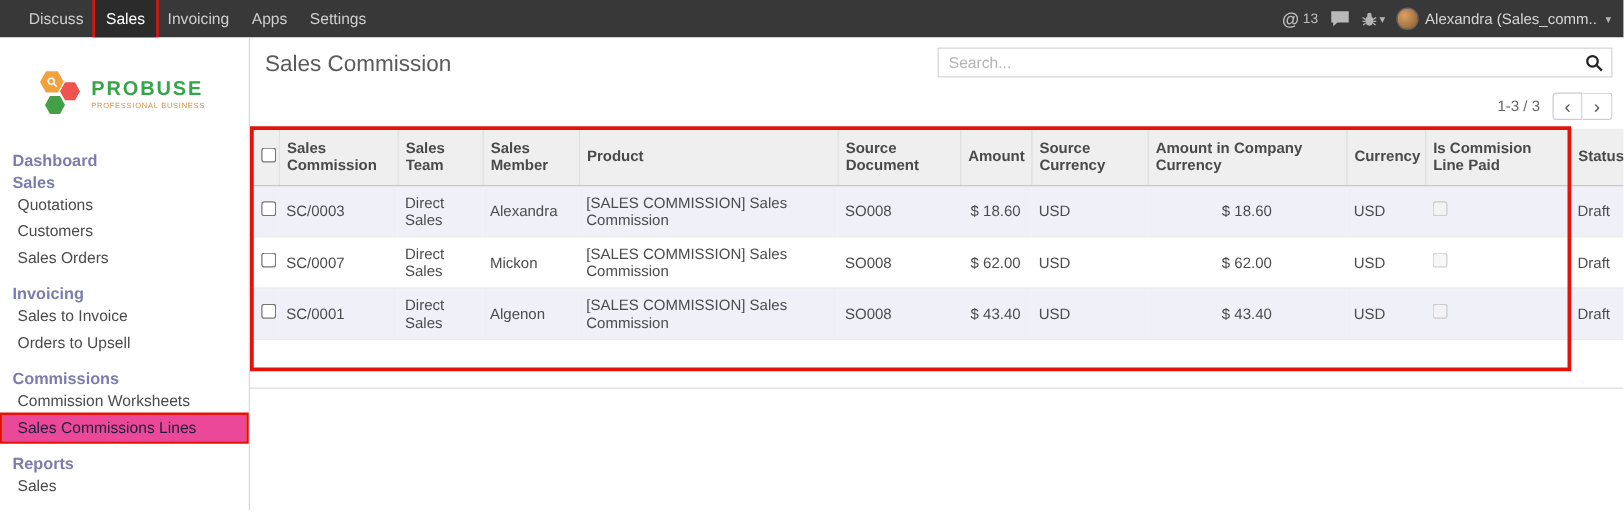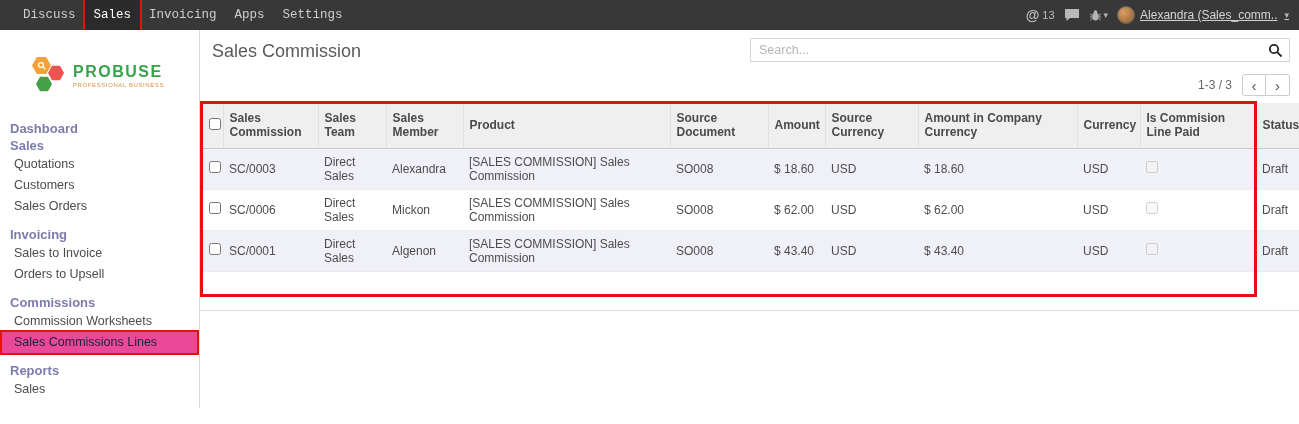--- a/index.html
+++ b/index.html
@@ -10,32 +10,32 @@
     overflow:hidden;
   }
   .app { position:relative; width:1299px; height:424px; background:#fff; overflow:hidden; }
 
   
   .topbar {
     position:absolute; top:0; left:0; right:0; height:30px;
     background:#383838; display:flex; align-items:center;
     color:#cfcfcf; font-size:12.5px; padding-left:14px;
   }
-  .menu-item { padding:16px 9px; height:30px; display:flex; align-items:center; cursor:pointer; white-space:nowrap;font-family:Liberation Mono, monospace; }
+  .menu-item { padding:16px 9px; height:30px; display:flex; align-items:center; cursor:pointer; white-space:nowrap; }
   .menu-item.active {
     background:#2b2b2b; color:#fff; height:24px; margin:3px 0;
     outline:2px solid #e3120b;
   }
   .topbar-right { margin-left:auto; display:flex; align-items:center; gap:9px; padding-right:10px; }
   .mention { display:flex; align-items:center; gap:3px; color:#bdbdbd; }
   .mention-at { font-size:14px; font-weight:bold; }
   .mention-count { font-size:11px; }
   .tb-icon { display:flex; align-items:center; color:#b5b5b5; cursor:pointer; }
   .caret { font-size:9px; color:#b5b5b5; margin-left:2px; }
-  .user-menu { display:flex; align-items:center; gap:5px; cursor:pointer;text-decoration:underline; }
+  .user-menu { display:flex; align-items:center; gap:5px; cursor:pointer; }
   .avatar {
     width:18px; height:18px; border-radius:50%;
     background: radial-gradient(circle at 35% 35%, #d9a066, #8a5a2b);
     border:1px solid #666;
   }
   .user-name { color:#d6d6d6; font-size:12px; white-space:nowrap; }
 
   
   .sidebar {
     position:absolute; top:30px; left:0; width:200px; bottom:16px;
@@ -87,21 +87,21 @@
   .list { position:absolute; left:3px; top:73px; right:0; }
   table.commission { border-collapse:collapse; table-layout:fixed; width:1096px; font-size:12px; color:#4c4c4c; }
   thead th {
     background:#efefef; border-bottom:1px solid #c8c8c8; border-right:1px solid #e0e0e0;
     font-weight:bold; text-align:left; padding:4px 6px; height:45px;
     vertical-align:middle; color:#4a4a4a;
   }
   thead th:last-child { border-right:none; }
   tbody td { padding:4px 6px; height:41px; vertical-align:middle; border-bottom:1px solid #ebebeb;margin-top:28px; }
   tr.stripe { background:#f0f0f8; }
-  .num { text-align:left; }
+  .num { text-align:center; }
   .ck { text-align:center; }
   input[type="checkbox"] { width:12px; height:12px; }
 
   .list-bottom { position:absolute; left:0; right:0; top:280px; border-top:1px solid #ddd; }
 
   
   .table-annotation {
     position:absolute; left:0; top:71px; width:1057px; height:196px;
     border:3px solid #e3120b; pointer-events:none; z-index:5;
   }
@@ -256,21 +256,21 @@
             <td>SO008</td>
             <td class="num">$ 18.60</td>
             <td>USD</td>
             <td class="num">$ 18.60</td>
             <td>USD</td>
             <td><input type="checkbox" disabled="" style=""></td>
             <td>Draft</td>
           </tr>
           <tr>
             <td class="ck"><input type="checkbox" style=""></td>
-            <td>SC/0006</td>
+            <td>SC/0007</td>
             <td>Direct Sales</td>
             <td>Mickon</td>
             <td>[SALES COMMISSION] Sales Commission</td>
             <td>SO008</td>
             <td class="num">$ 62.00</td>
             <td>USD</td>
             <td class="num">$ 62.00</td>
             <td>USD</td>
             <td><input type="checkbox" disabled="" style=""></td>
             <td>Draft</td>

